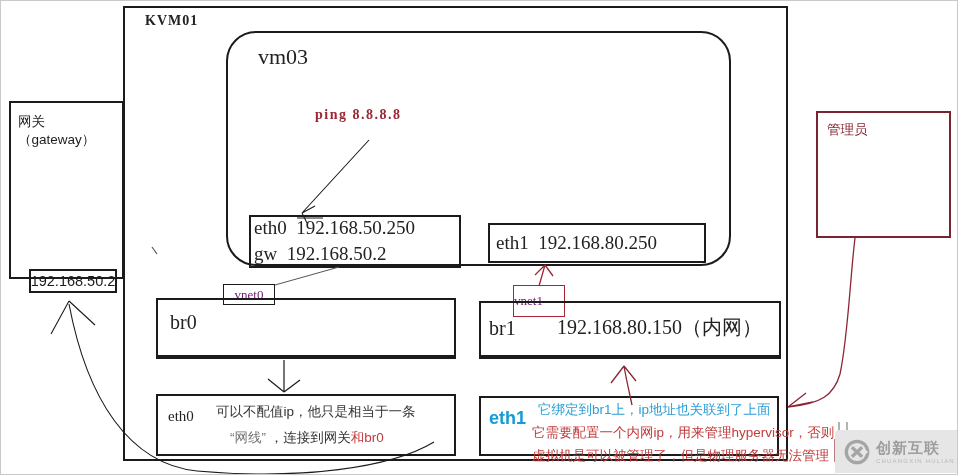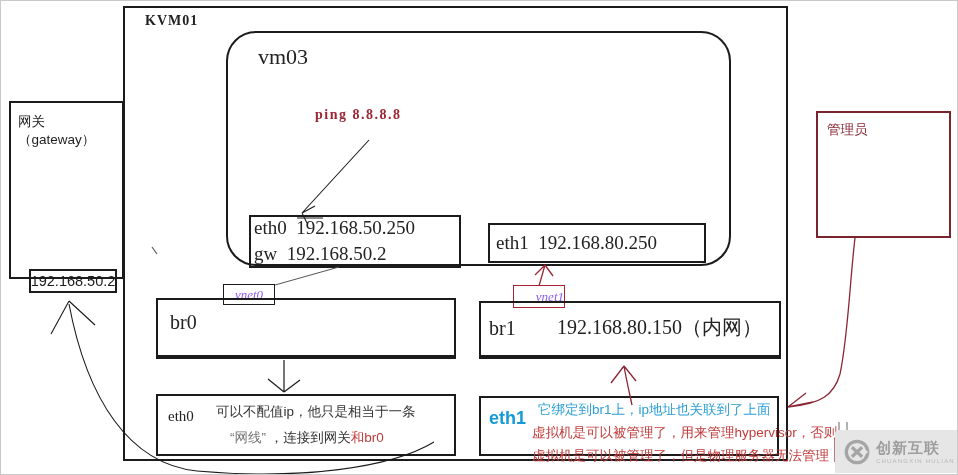--- a/index.html
+++ b/index.html
@@ -30,22 +30,22 @@
   .ping{position:absolute;left:314px;top:106px;font-size:14px;font-weight:bold;color:#9b2735;letter-spacing:1.5px;}
 
   .vmeth0{left:248px;top:214px;width:212px;height:53px;border-width:2px;padding-left:20px;}
   .vmeth0 .l1{position:absolute;left:3px;top:0px;font-size:19px;}
   .vmeth0 .l2{position:absolute;left:3px;top:26px;font-size:19px;}
   .vmeth1{left:487px;top:222px;width:218px;height:40px;border-width:2px;display:flex;align-items:center;}
   .vmeth1 div{padding-left:6px;font-size:19px;}
 
   
   .vnet0{left:222px;top:283px;width:52px;height:21px;border:1px solid #1b1b1b;display:flex;align-items:center;justify-content:center;}
-  .vnet1{left:512px;top:284px;width:52px;height:23px;border:1px solid #a23;display:flex;align-items:center;justify-content:flex-end;}
-  .vnet0 span,.vnet1 span{font-size:13px;color:#8b5cf6;font-style:italic;}
+  .vnet1{left:512px;top:284px;width:52px;height:32px;border:1px solid #a23;display:flex;align-items:center;justify-content:flex-start;}
+  .vnet0 span,.vnet1 span{font-size:13px;color:#701a75;}
 
   
   .br0{left:155px;top:297px;width:300px;height:61px;border-bottom-width:4px;}
   .br1{left:478px;top:300px;width:302px;height:58px;border-bottom-width:4px;}
   .br-label{position:absolute;left:12px;top:11px;font-size:20px;}
   .br1 .br-label{left:8px;top:14px;}
   .br1-ip{position:absolute;left:76px;top:11px;font-size:20px;white-space:nowrap;}
 
   
   .heth0{left:155px;top:393px;width:300px;height:62px;}
@@ -127,21 +127,21 @@
 
   <div class="box heth0">
     <span class="serif heth0-label">eth0</span>
     <div class="n1 sans">可以不配值ip，他只是相当于一条</div>
     <div class="n2 sans"><span class="orange">“网线”</span><span> ，连接到网关</span><span class="red">和br0</span></div>
   </div>
 
   <div class="box heth1">
     <span class="sans heth1-label">eth1</span>
     <div class="b1 sans blue">它绑定到br1上，ip地址也关联到了上面</div>
-    <div class="b2 sans red">虚拟机是可以被管理了，用来管理hypervisor，否则</div>
+    <div class="b2 sans red">它需要配置一个内网ip，用来管理hypervisor，否则</div>
     <div class="b3 sans red">虚拟机是可以被管理了，但是物理服务器无法管理</div>
   </div>
 
   <div class="box admin">
     <div class="admin-label sans">管理员</div>
   </div>
 
   <svg class="overlay" width="958" height="475" viewBox="0 0 958 475">
 
     <path d="M368,139 L301,212 M301,212 L314,205 M301,212 L306,222 M296,217 L322,217" stroke="#1b1b1b" stroke-width="1.1"></path>

